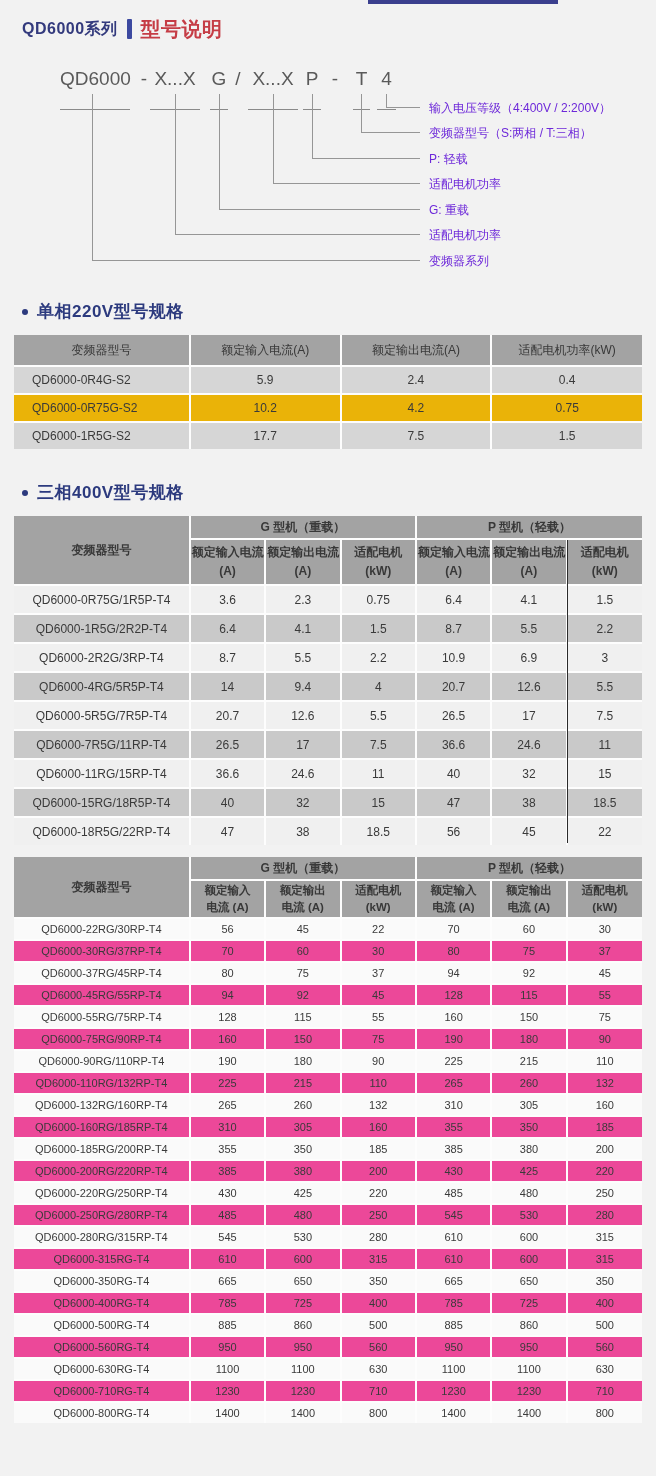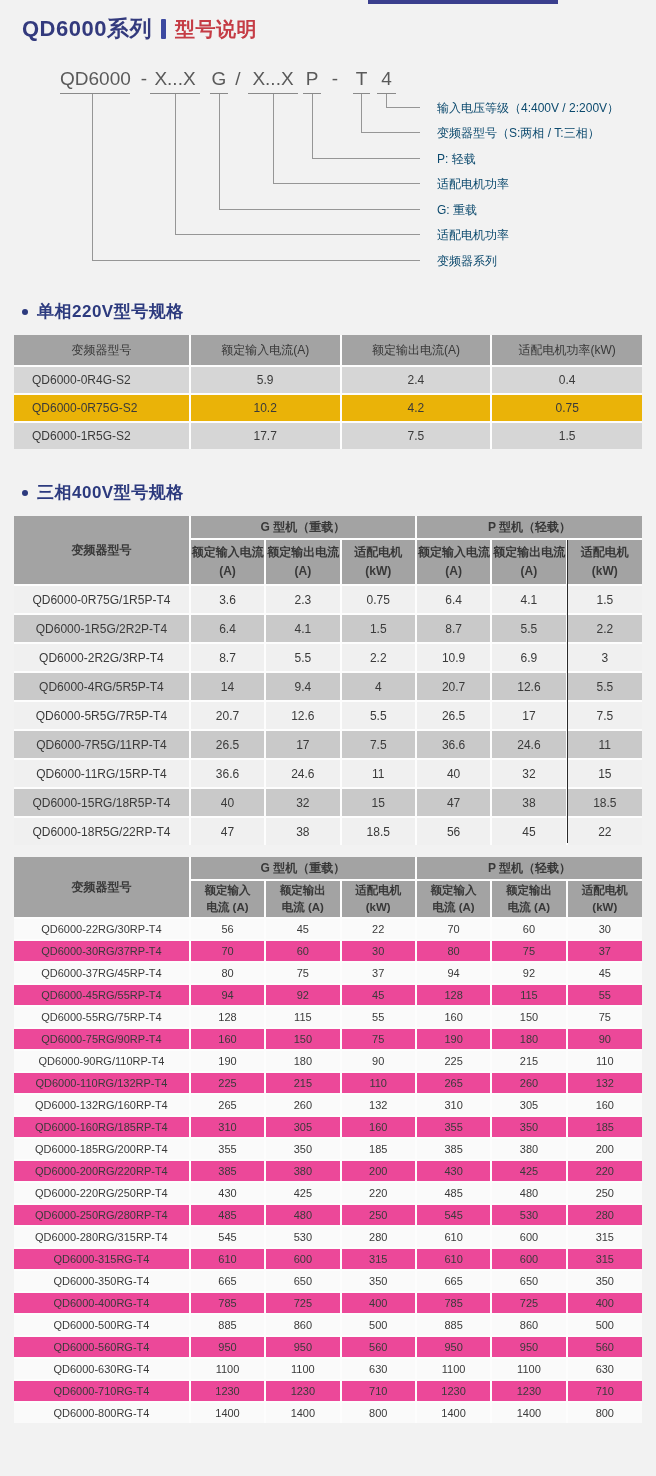--- a/index.html
+++ b/index.html
@@ -8,30 +8,30 @@
     background:#f2f2f2;
     font-family:"Liberation Sans","DejaVu Sans",sans-serif;
     color:#3a3a3a;
     position:relative;
   }
   .page{padding:14px 14px 0 14px;position:relative;}
   .top-artifact{position:absolute;top:0;left:368px;width:190px;height:4px;background:#3b3f8e;}
 
   
   .title{display:flex;align-items:center;margin-left:8px;height:30px;}
-  .title .series{font-size:22px;color:#333a7d;font-weight:bold;letter-spacing:.5px;}
+  .title .series{font-size:16px;color:#333a7d;font-weight:bold;letter-spacing:.5px;}
   .title .bar{width:5px;height:20px;background:#3c49a0;margin:0 9px;border-radius:1px;}
   .title .sub{font-size:20px;color:#c53c45;font-weight:bold;letter-spacing:.5px;}
 
   
   .diagram{position:relative;height:222px;margin-top:12px;}
   .tok{position:absolute;top:12px;font-size:19px;color:#5a5a5a;text-align:center;line-height:22px;}
-  .tok.u{border-bottom:1px solid #8a8a8a;padding-bottom:3px;}
+  .tok.u{border-bottom:1px solid #8a8a8a;padding-bottom:19px;}
   .branch{position:absolute;border-left:1px solid #969696;border-bottom:1px solid #969696;}
-  .dlabel{position:absolute;left:415px;font-size:12px;color:#0c4a6e;white-space:nowrap;margin-left:8px;}
+  .dlabel{position:absolute;left:415px;font-size:12px;color:#6d28d9;white-space:nowrap;}
 
   
   .sec{display:flex;align-items:center;margin-left:8px;}
   .sec .dot{width:6px;height:6px;border-radius:50%;background:#2c3a7e;margin-right:9px;flex:0 0 auto;}
   .sec .txt{font-size:17px;color:#2c3a7e;font-weight:bold;letter-spacing:.5px;}
 
   table{width:100%;table-layout:fixed;border-collapse:collapse;border:hidden;}
   th,td{border:2px solid #fdfdfd;text-align:center;overflow:hidden;white-space:nowrap;}
   th{background:#a3a3a3;color:#383838;font-weight:normal;}
 

